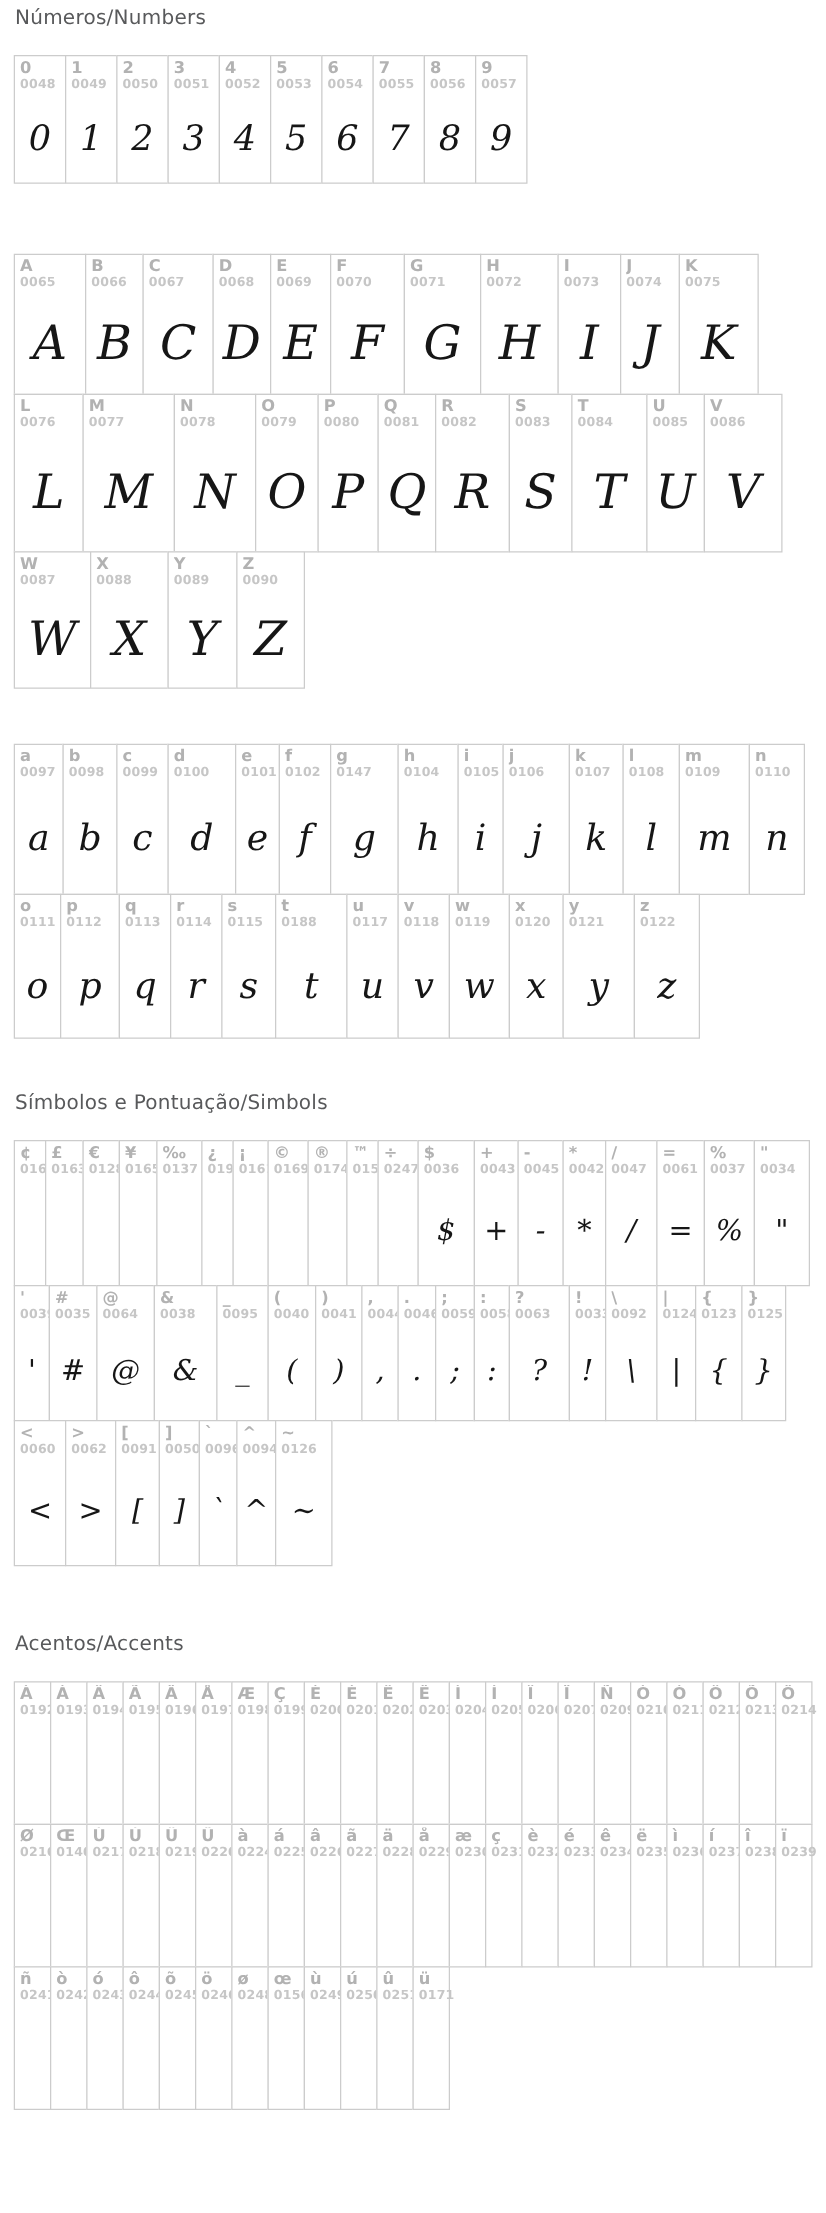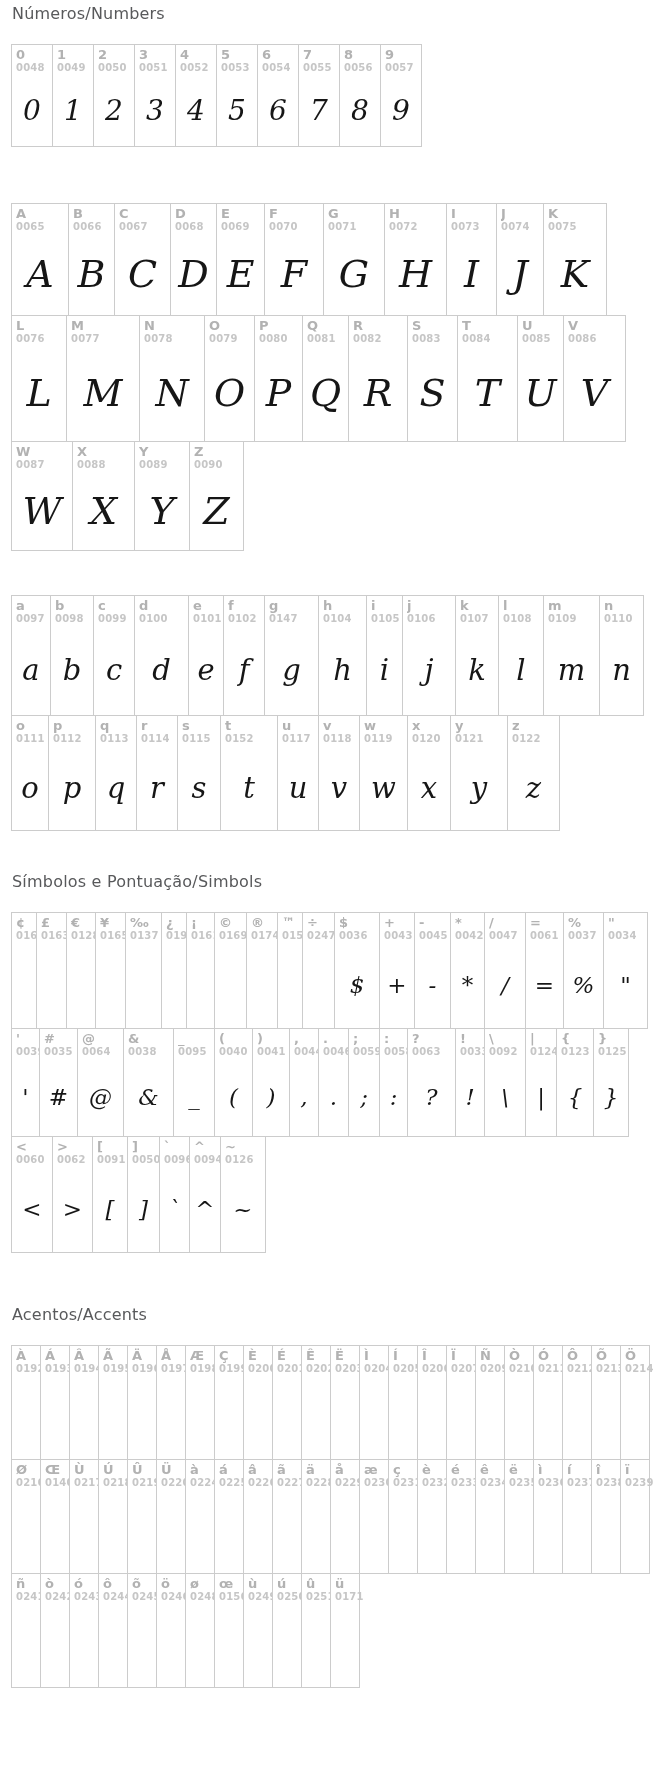--- a/index.html
+++ b/index.html
@@ -452,21 +452,21 @@
           <div class="cell" style="width: 44px;">
             <div class="cell-head">
               <div class="cell-char">s</div>
               <div class="cell-code">0115</div>
             </div>
             <div class="cell-glyph glyph-lowercase">s</div>
           </div>
           <div class="cell" style="width: 58px;">
             <div class="cell-head">
               <div class="cell-char">t</div>
-              <div class="cell-code">0152</div>
+              <div class="cell-code">0188</div>
             </div>
             <div class="cell-glyph glyph-lowercase">t</div>
           </div>
           <div class="cell" style="width: 42px;">
             <div class="cell-head">
               <div class="cell-char">u</div>
               <div class="cell-code">0117</div>
             </div>
             <div class="cell-glyph glyph-lowercase">u</div>
           </div>

